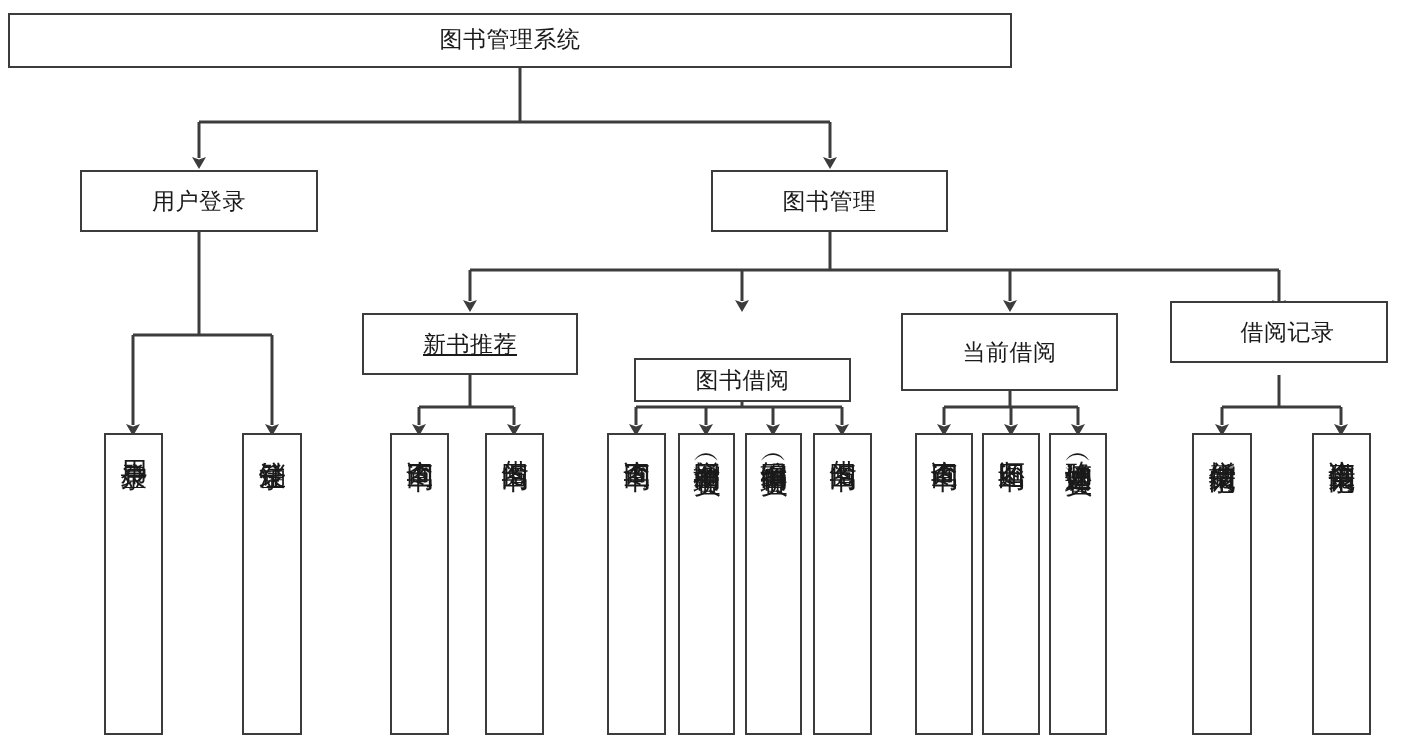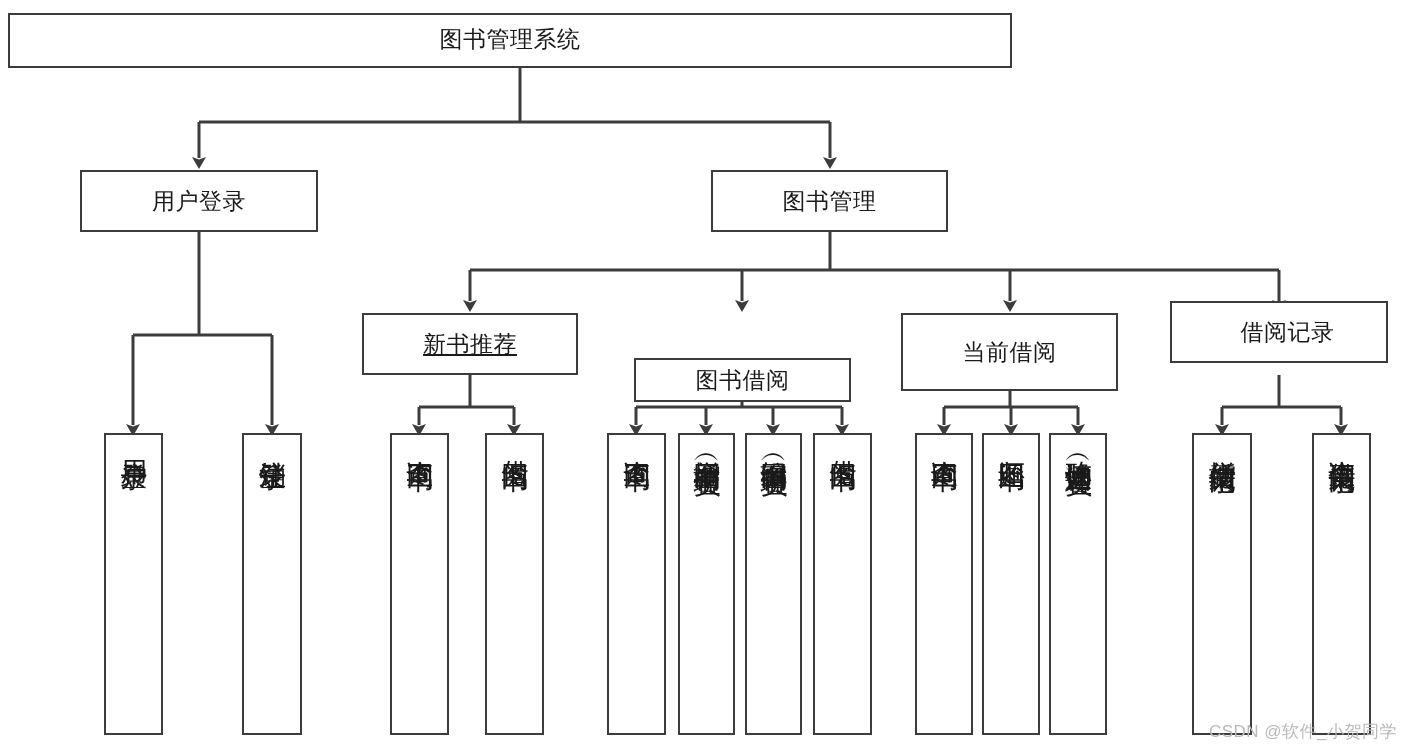--- a/index.html
+++ b/index.html
@@ -185,15 +185,14 @@
     <span class="label">确认归还（管理员）</span>
   </div>
 
   <div class="node vertical" style="left:1192px; top:433px; width:60px; height:302px;">
     <span class="label">新增借阅记录</span>
   </div>
   <div class="node vertical" style="left:1312px; top:433px; width:59px; height:302px;">
     <span class="label">查询借阅记录</span>
   </div>
 
-  <div id="watermark">CSDN @软件_小贺同学</div>
 
 </div>
 
 </body></html>

